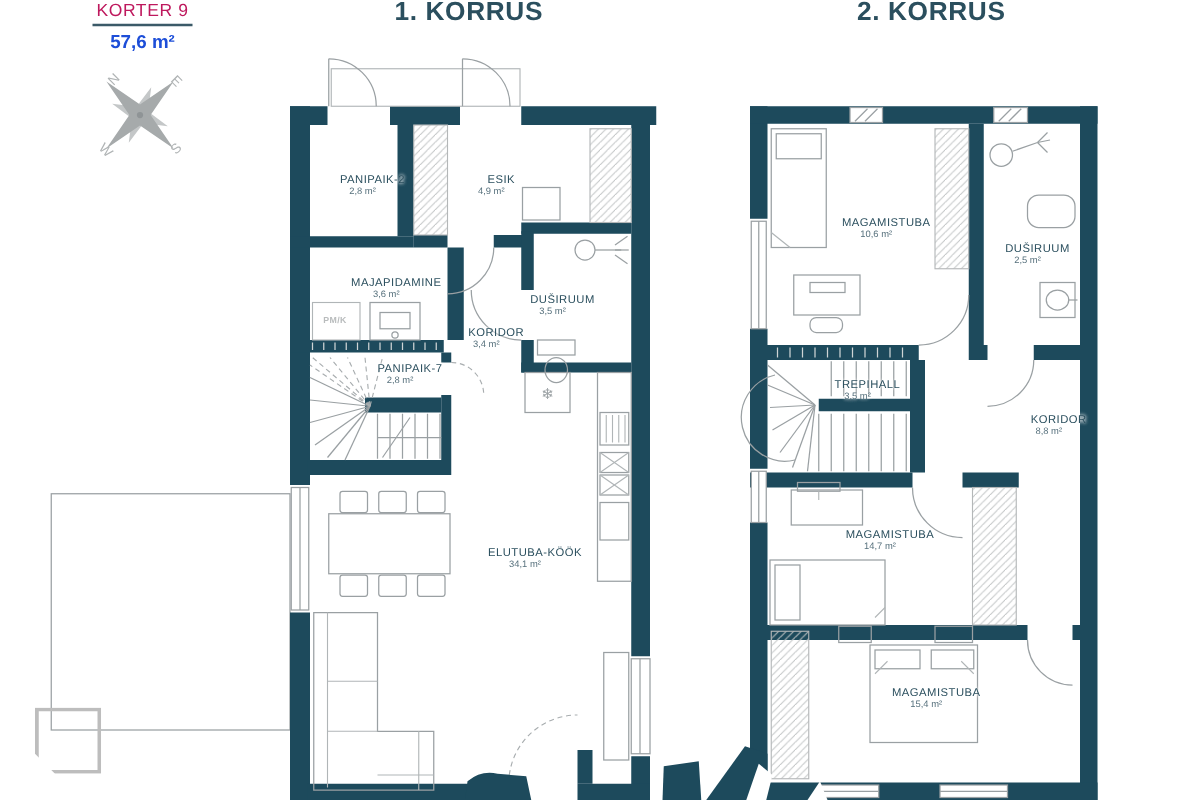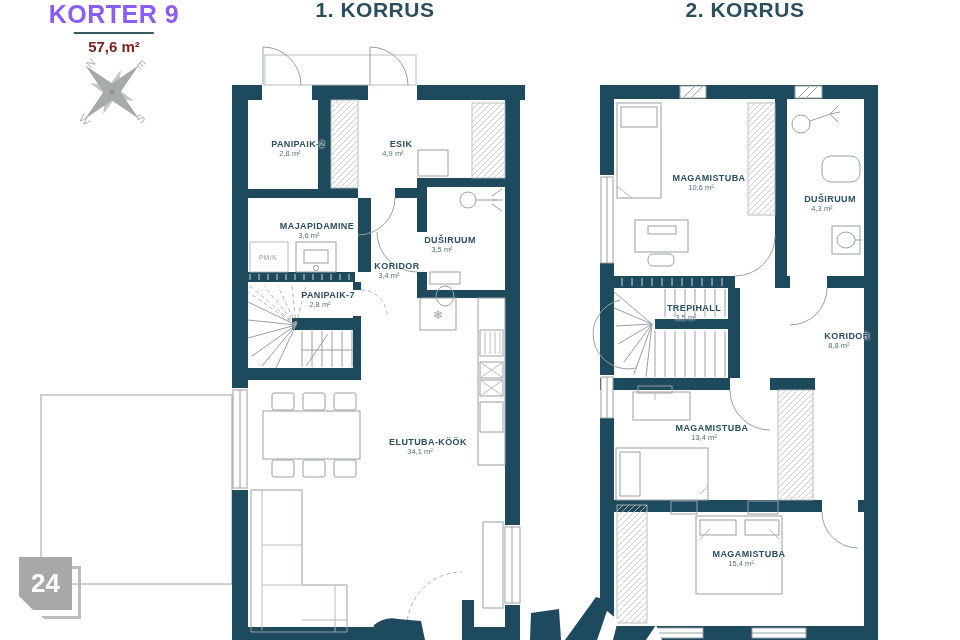--- a/index.html
+++ b/index.html
@@ -10,26 +10,26 @@
   .fl{fill:none;stroke:#b0b5b7;stroke-width:.9;}
   .win{fill:#fff;stroke:#9aa0a3;stroke-width:1;}
   .hat{fill:url(#hp);stroke:#b4b7b8;stroke-width:.9;}
   .arc{fill:none;stroke:#9aa0a3;stroke-width:1;}
   .dash{fill:none;stroke:#a8adaf;stroke-width:.9;stroke-dasharray:4 3;}
   .tick{stroke:#cfd4d5;stroke-width:1;}
   .wm{fill:#1d4a5c;}
   .wmw{fill:#ffffff;}
   .floor-title{position:absolute;transform:translateX(-50%);color:#2b4f5e;font-size:21px;font-weight:600;letter-spacing:.5px;white-space:nowrap;}
   .hdr{position:absolute;left:114px;top:0;transform:translateX(-50%);text-align:center;}
-  .hdr .t{color:#8b5cf6;font-size:25px;font-weight:700;letter-spacing:.5px;white-space:nowrap;}
+  .hdr .t{color:#be185d;font-size:14px;font-weight:400;letter-spacing:.5px;white-space:nowrap;}
   .hdr .rule{width:80px;height:2px;background:#3b5a68;margin:3px auto 4px auto;}
-  .hdr .a{color:#7f1d1d;font-size:15px;font-weight:600;}
+  .hdr .a{color:#1d4ed8;font-size:15px;font-weight:600;}
   .rlabel{position:absolute;transform:translate(-50%,-50%);text-align:center;color:#2b4f5e;white-space:nowrap;
           text-shadow:0 0 3px #fff,0 0 3px #fff;}
-  .rname{font-size:9px;font-weight:700;letter-spacing:.4px;margin-left:16px;}
+  .rname{font-size:9px;font-weight:400;letter-spacing:.4px;margin-left:16px;}
   .rarea{font-size:7.5px;color:#56707c;margin-top:0;}
   .tinylabel{position:absolute;transform:translate(-50%,-50%);color:#b9bcbd;font-size:7px;font-weight:700;letter-spacing:.3px;}
   #badge{position:absolute;left:19px;top:557px;width:64px;height:64px;}
   #badge .outline{position:absolute;left:9px;top:9px;width:47px;height:47px;border:3px solid #bdbdbd;
     clip-path:polygon(0 0,100% 0,100% 100%,16px 100%,0 calc(100% - 16px));}
   #badge .fill{position:absolute;left:0;top:0;width:53px;height:53px;background:#a8a8a8;
     clip-path:polygon(0 0,100% 0,100% 100%,14px 100%,0 calc(100% - 14px));
     display:flex;align-items:center;justify-content:center;}
   #badge .num{color:#fff;font-size:26px;font-weight:700;}
 </style>
@@ -385,39 +385,36 @@
   <div class="rarea">34,1 m²</div>
 </div>
 <div class="tinylabel" style="left:268px;top:257px">PM/K</div>
 
 <div class="rlabel" style="left:701px;top:182px">
   <div class="rname">MAGAMISTUBA</div>
   <div class="rarea">10,6 m²</div>
 </div>
 <div class="rlabel" style="left:822px;top:203px">
   <div class="rname">DUŠIRUUM</div>
-  <div class="rarea">4,3 m²</div>
+  <div class="rarea">2,5 m²</div>
 </div>
 <div class="rlabel" style="left:686px;top:312px">
   <div class="rname">TREPIHALL</div>
   <div class="rarea">3,5 m²</div>
 </div>
 <div class="rlabel" style="left:839px;top:340px">
   <div class="rname">KORIDOR</div>
   <div class="rarea">8,8 m²</div>
 </div>
 <div class="rlabel" style="left:704px;top:432px">
   <div class="rname">MAGAMISTUBA</div>
-  <div class="rarea">13,4 m²</div>
+  <div class="rarea">14,7 m²</div>
 </div>
 <div class="rlabel" style="left:741px;top:558px">
   <div class="rname">MAGAMISTUBA</div>
   <div class="rarea">15,4 m²</div>
 </div>
 
 <div id="badge">
   <div class="outline"></div>
-  <div class="fill">
-    <span class="num">24</span>
-  </div>
 </div>
 
 </div>
 
 </body></html>

